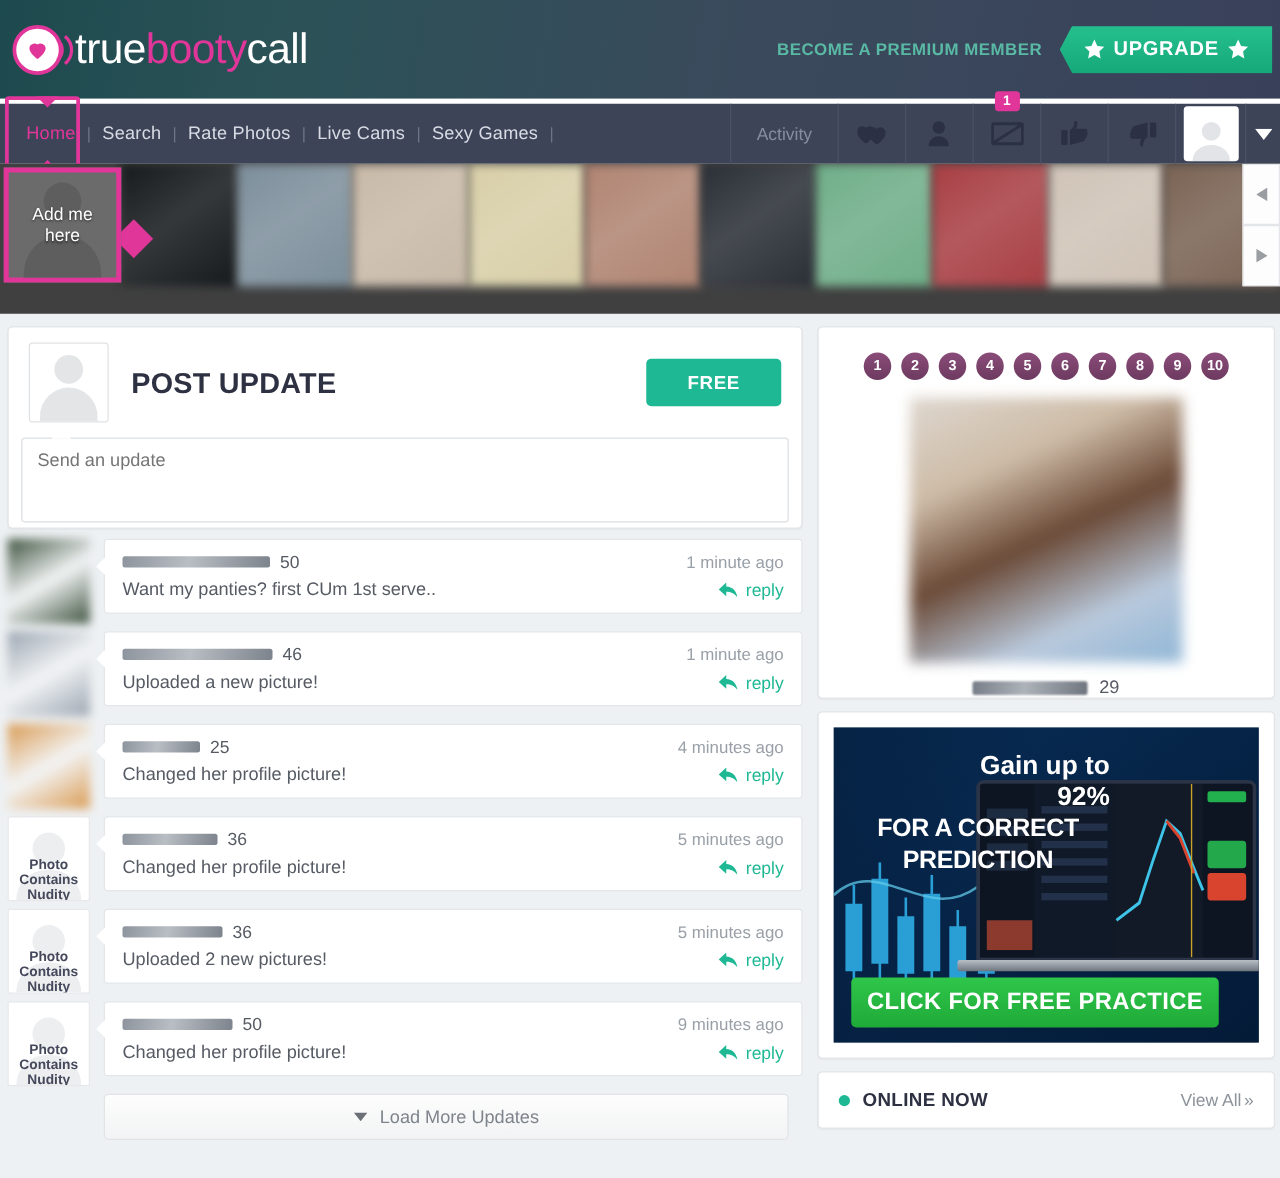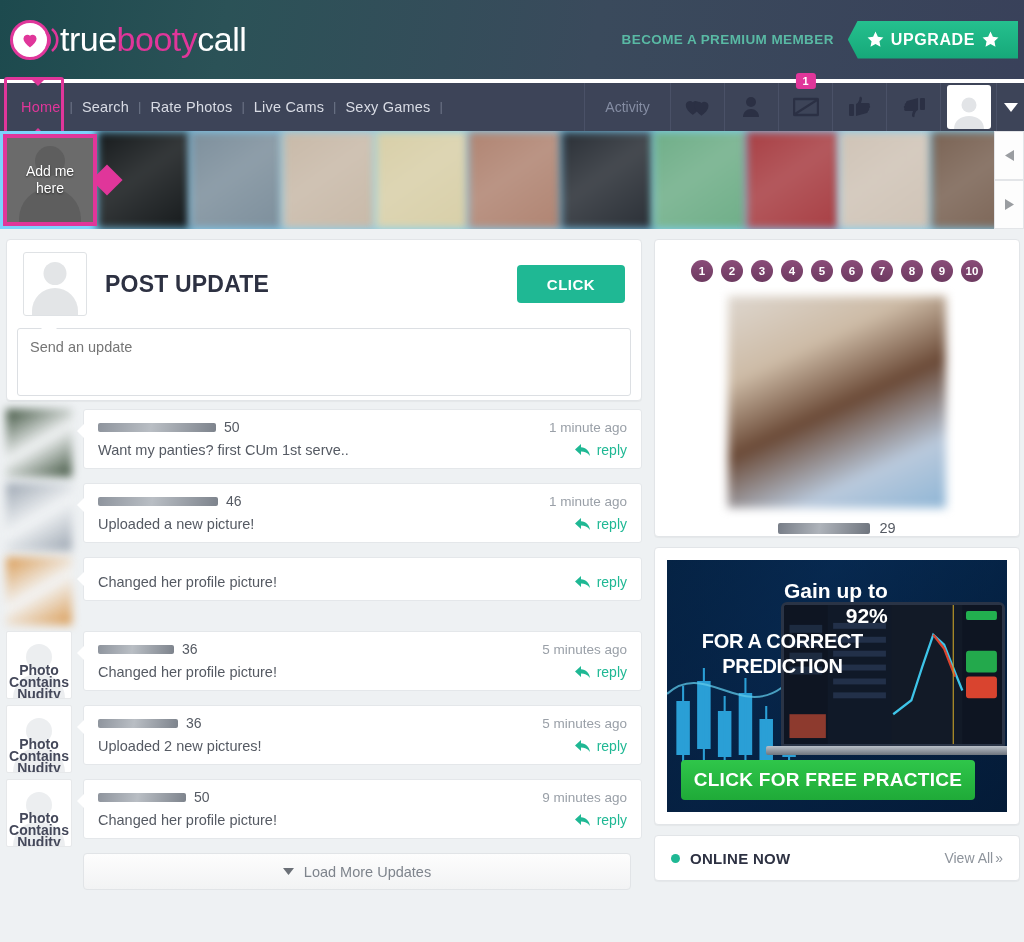--- a/index.html
+++ b/index.html
@@ -93,21 +93,21 @@
     width: 44px; height: 44px; background: #fff; border-radius: 3px;
     display: flex; align-items: flex-end; justify-content: center; overflow: hidden;
   }
   .nav-caret {
     width: 28px; display: flex; align-items: center; justify-content: center;
     border-left: 1px solid #4a5167; cursor: pointer;
   }
 
   
   .strip {
-    position: relative; height: 98px; width: 1024px; background: #7dd3fc;
+    position: relative; height: 120px; width: 1024px; background: #404040;
     display: flex; overflow: hidden;
   }
   .addme {
     position: relative; width: 94px; height: 92px; margin: 3px 0 0 3px;
     border: 4px solid #e0369a; background: #6b6b6b; flex: none; z-index: 3;
     display: flex; align-items: center; justify-content: center; cursor: pointer;
   }
   .addme-head {
     position: absolute; left: 50%; top: 8px; transform: translateX(-50%);
     width: 30px; height: 30px; border-radius: 50%; background: #5e5e5e;
@@ -197,21 +197,21 @@
   }
   .nud-head {
     position: absolute; left: 50%; top: 12px; transform: translateX(-50%);
     width: 26px; height: 26px; border-radius: 50%; background: #eceef0;
   }
   .nud-body {
     position: absolute; left: 50%; bottom: 0; transform: translateX(-50%);
     width: 52px; height: 24px; border-radius: 26px 26px 0 0; background: #eceef0;
   }
   .nud-lbl {
-    position: relative; z-index: 2; font-size: 14px; font-weight: 700;
+    position: relative; z-index: 2; font-size: 11px; font-weight: 700;
     color: #44485a; text-align: center; line-height: 12px; margin-top: 34px;
   }
   .feed-body {
     flex: 1; background: #fff; border: 1px solid #e4e7ea; border-radius: 3px;
     padding: 9px 14px 10px 14px; position: relative;
   }
   .feed-body:before {
     content: ""; position: absolute; left: -7px; top: 14px;
     width: 0; height: 0; border-top: 7px solid transparent;
     border-bottom: 7px solid transparent; border-right: 7px solid #fff;
@@ -450,21 +450,21 @@
 
     <div class="col-left">
 
       <div class="card post-card">
         <div class="post-head">
           <div class="post-avatar">
             <div class="pa-head"></div>
               <div class="pa-body"></div>
           </div>
           <div class="post-title">POST UPDATE</div>
-          <button class="post-btn">CLICK</button>
+          <button class="post-btn">FREE</button>
         </div>
         <div class="post-ta-wrap">
           <textarea class="post-ta" placeholder="Send an update" style=""></textarea>
         </div>
       </div>
 
       <div class="feed" id="feed-list">
           <div class="feed-row">
             <div class="feed-thumb img" style="background:linear-gradient(150deg,#3a4f3a,#ffffff55 50%,#3a4f3a);"></div>
             <div class="feed-body">
@@ -499,20 +499,25 @@
                     <path d="M6 0v3.2C11 3.6 14 6.4 15 12c-2.6-3.6-5.4-4.6-9-4.6V11L0 5.5z" fill="#1fb894"></path>
                   </svg>
                   <span>reply</span>
                 </span>
               </div>
             </div>
           </div>
           <div class="feed-row">
             <div class="feed-thumb img" style="background:linear-gradient(150deg,#d99a52,#ffffff55 50%,#d99a52);"></div>
             <div class="feed-body">
+              <div class="feed-line1">
+                <span class="fname" style="width:62px;"></span>
+                <span class="fage">25</span>
+                <span class="ftime">4 minutes ago</span>
+              </div>
               <div class="feed-line2">
                 <span class="ftext">Changed her profile picture!</span>
                 <span class="freply">
                   <svg width="15" height="12" viewBox="0 0 15 12">
                     <path d="M6 0v3.2C11 3.6 14 6.4 15 12c-2.6-3.6-5.4-4.6-9-4.6V11L0 5.5z" fill="#1fb894"></path>
                   </svg>
                   <span>reply</span>
                 </span>
               </div>
             </div>

